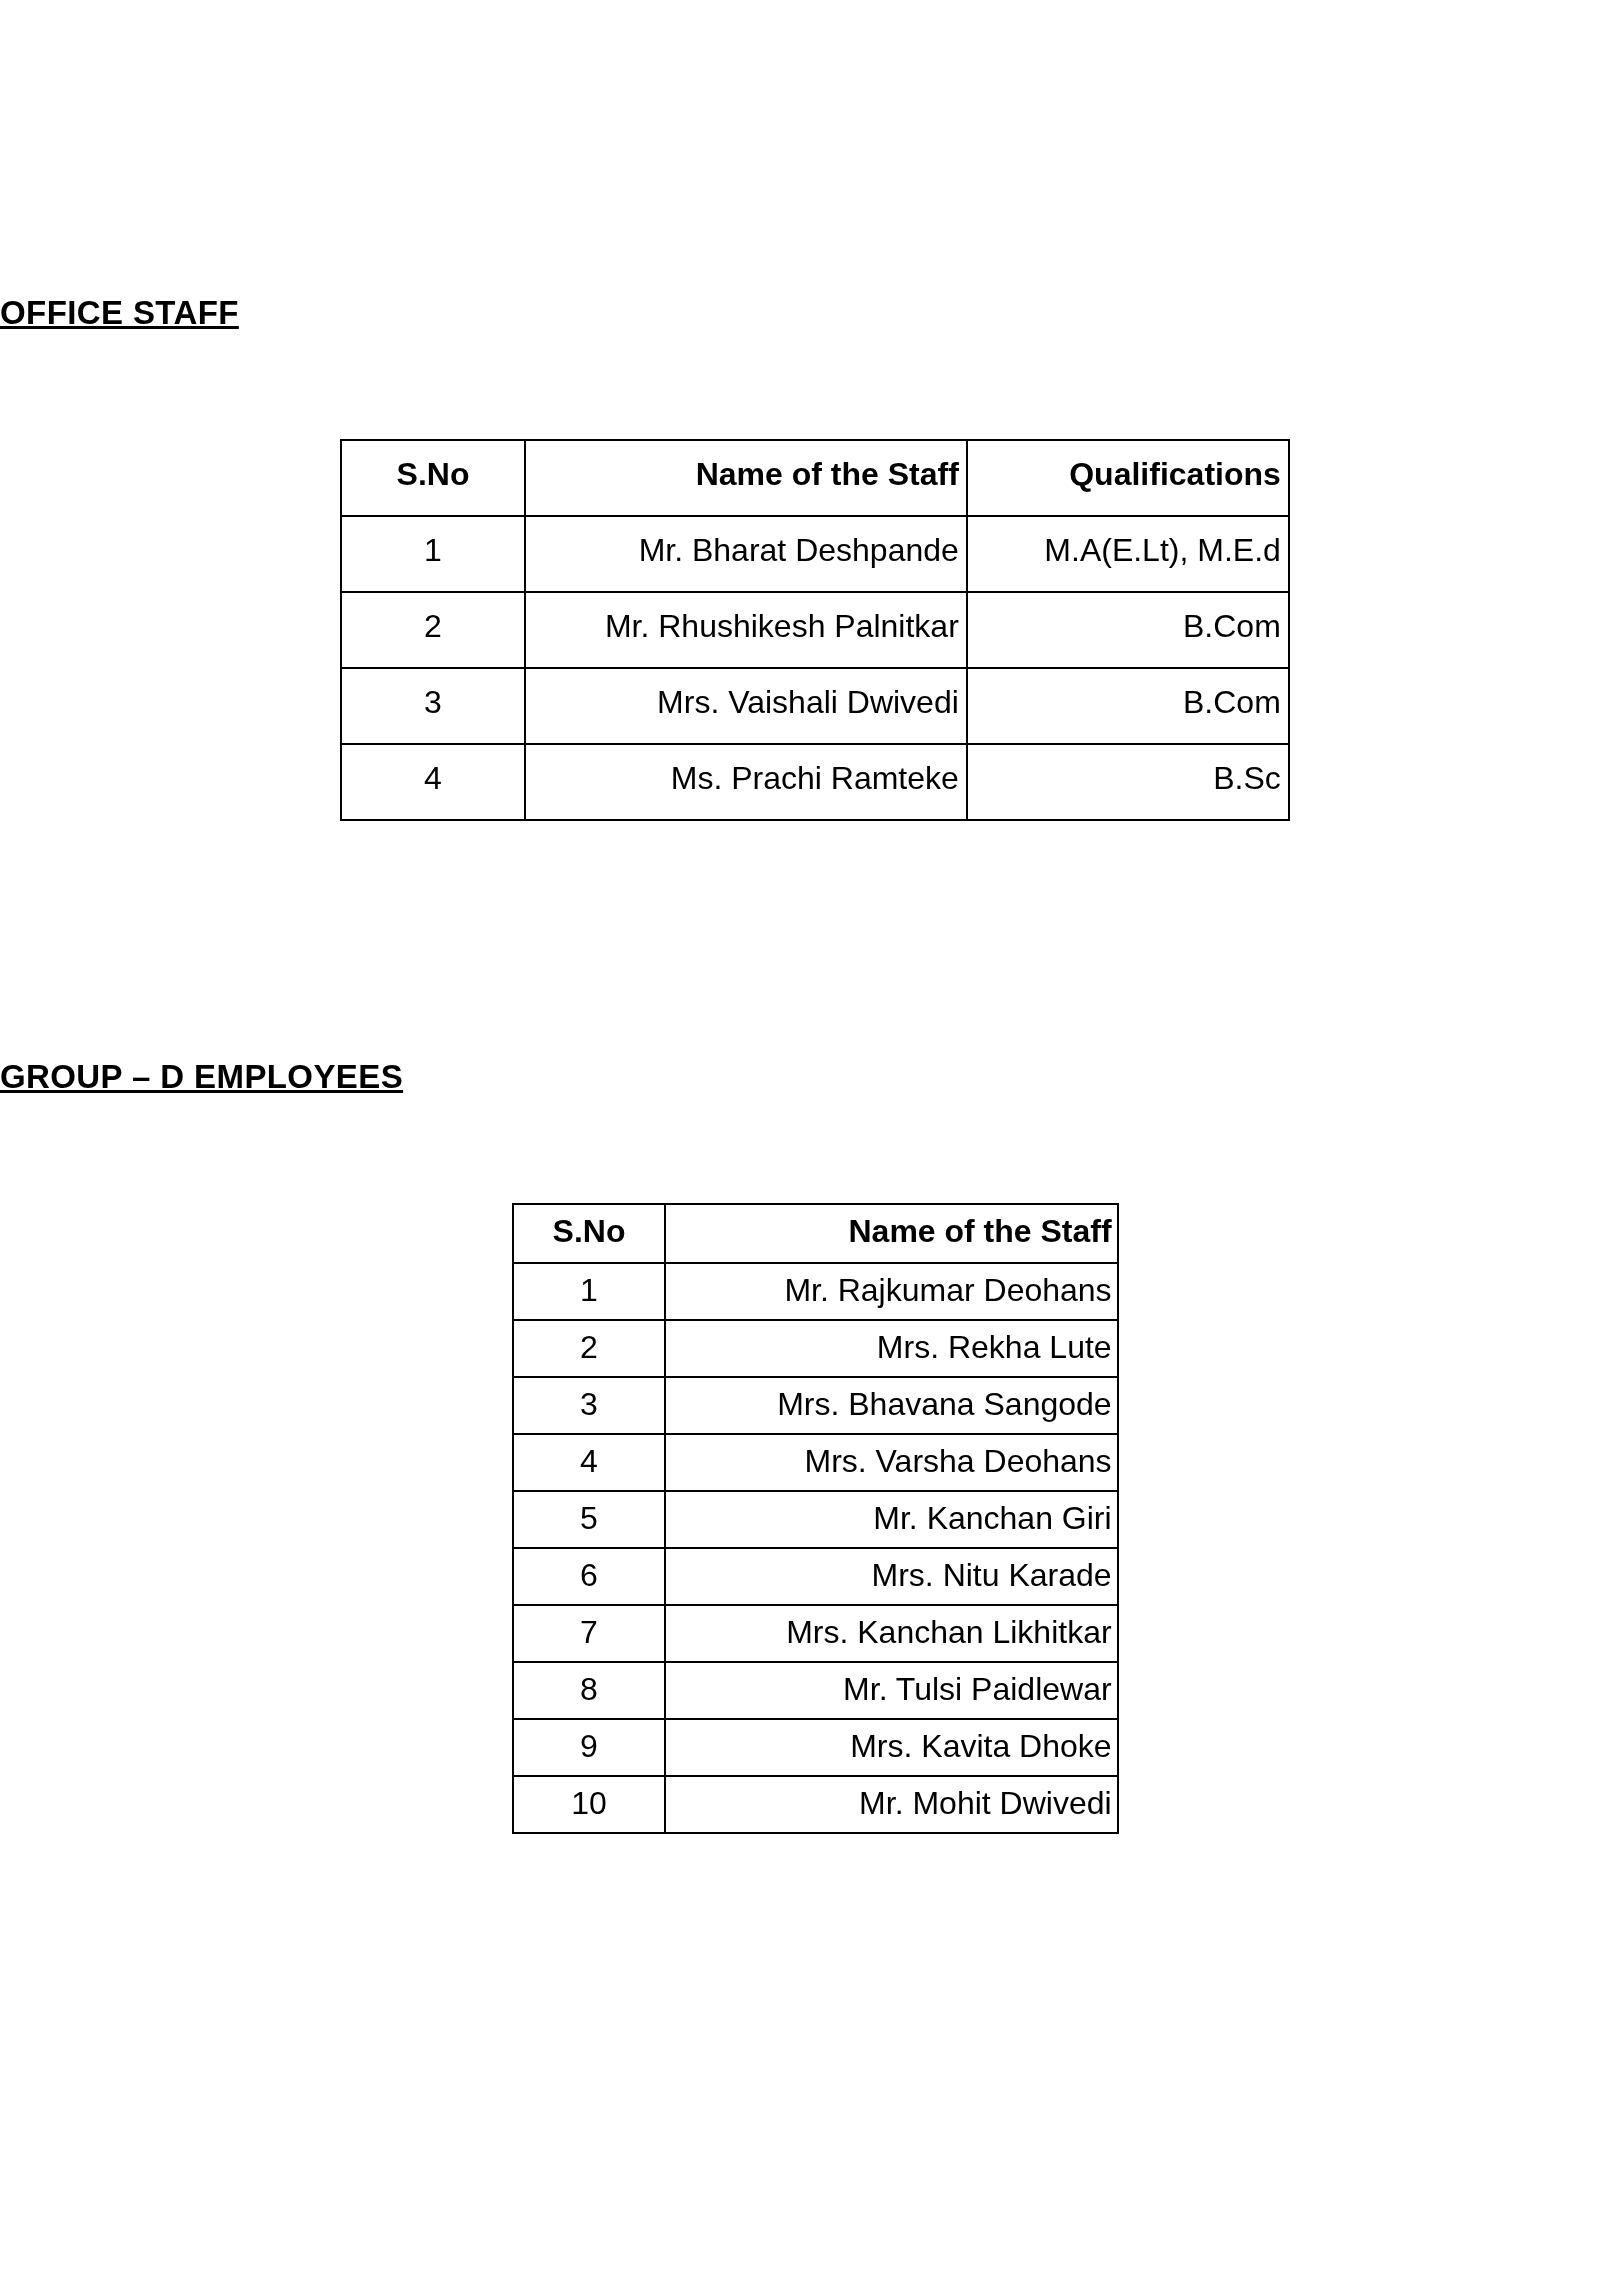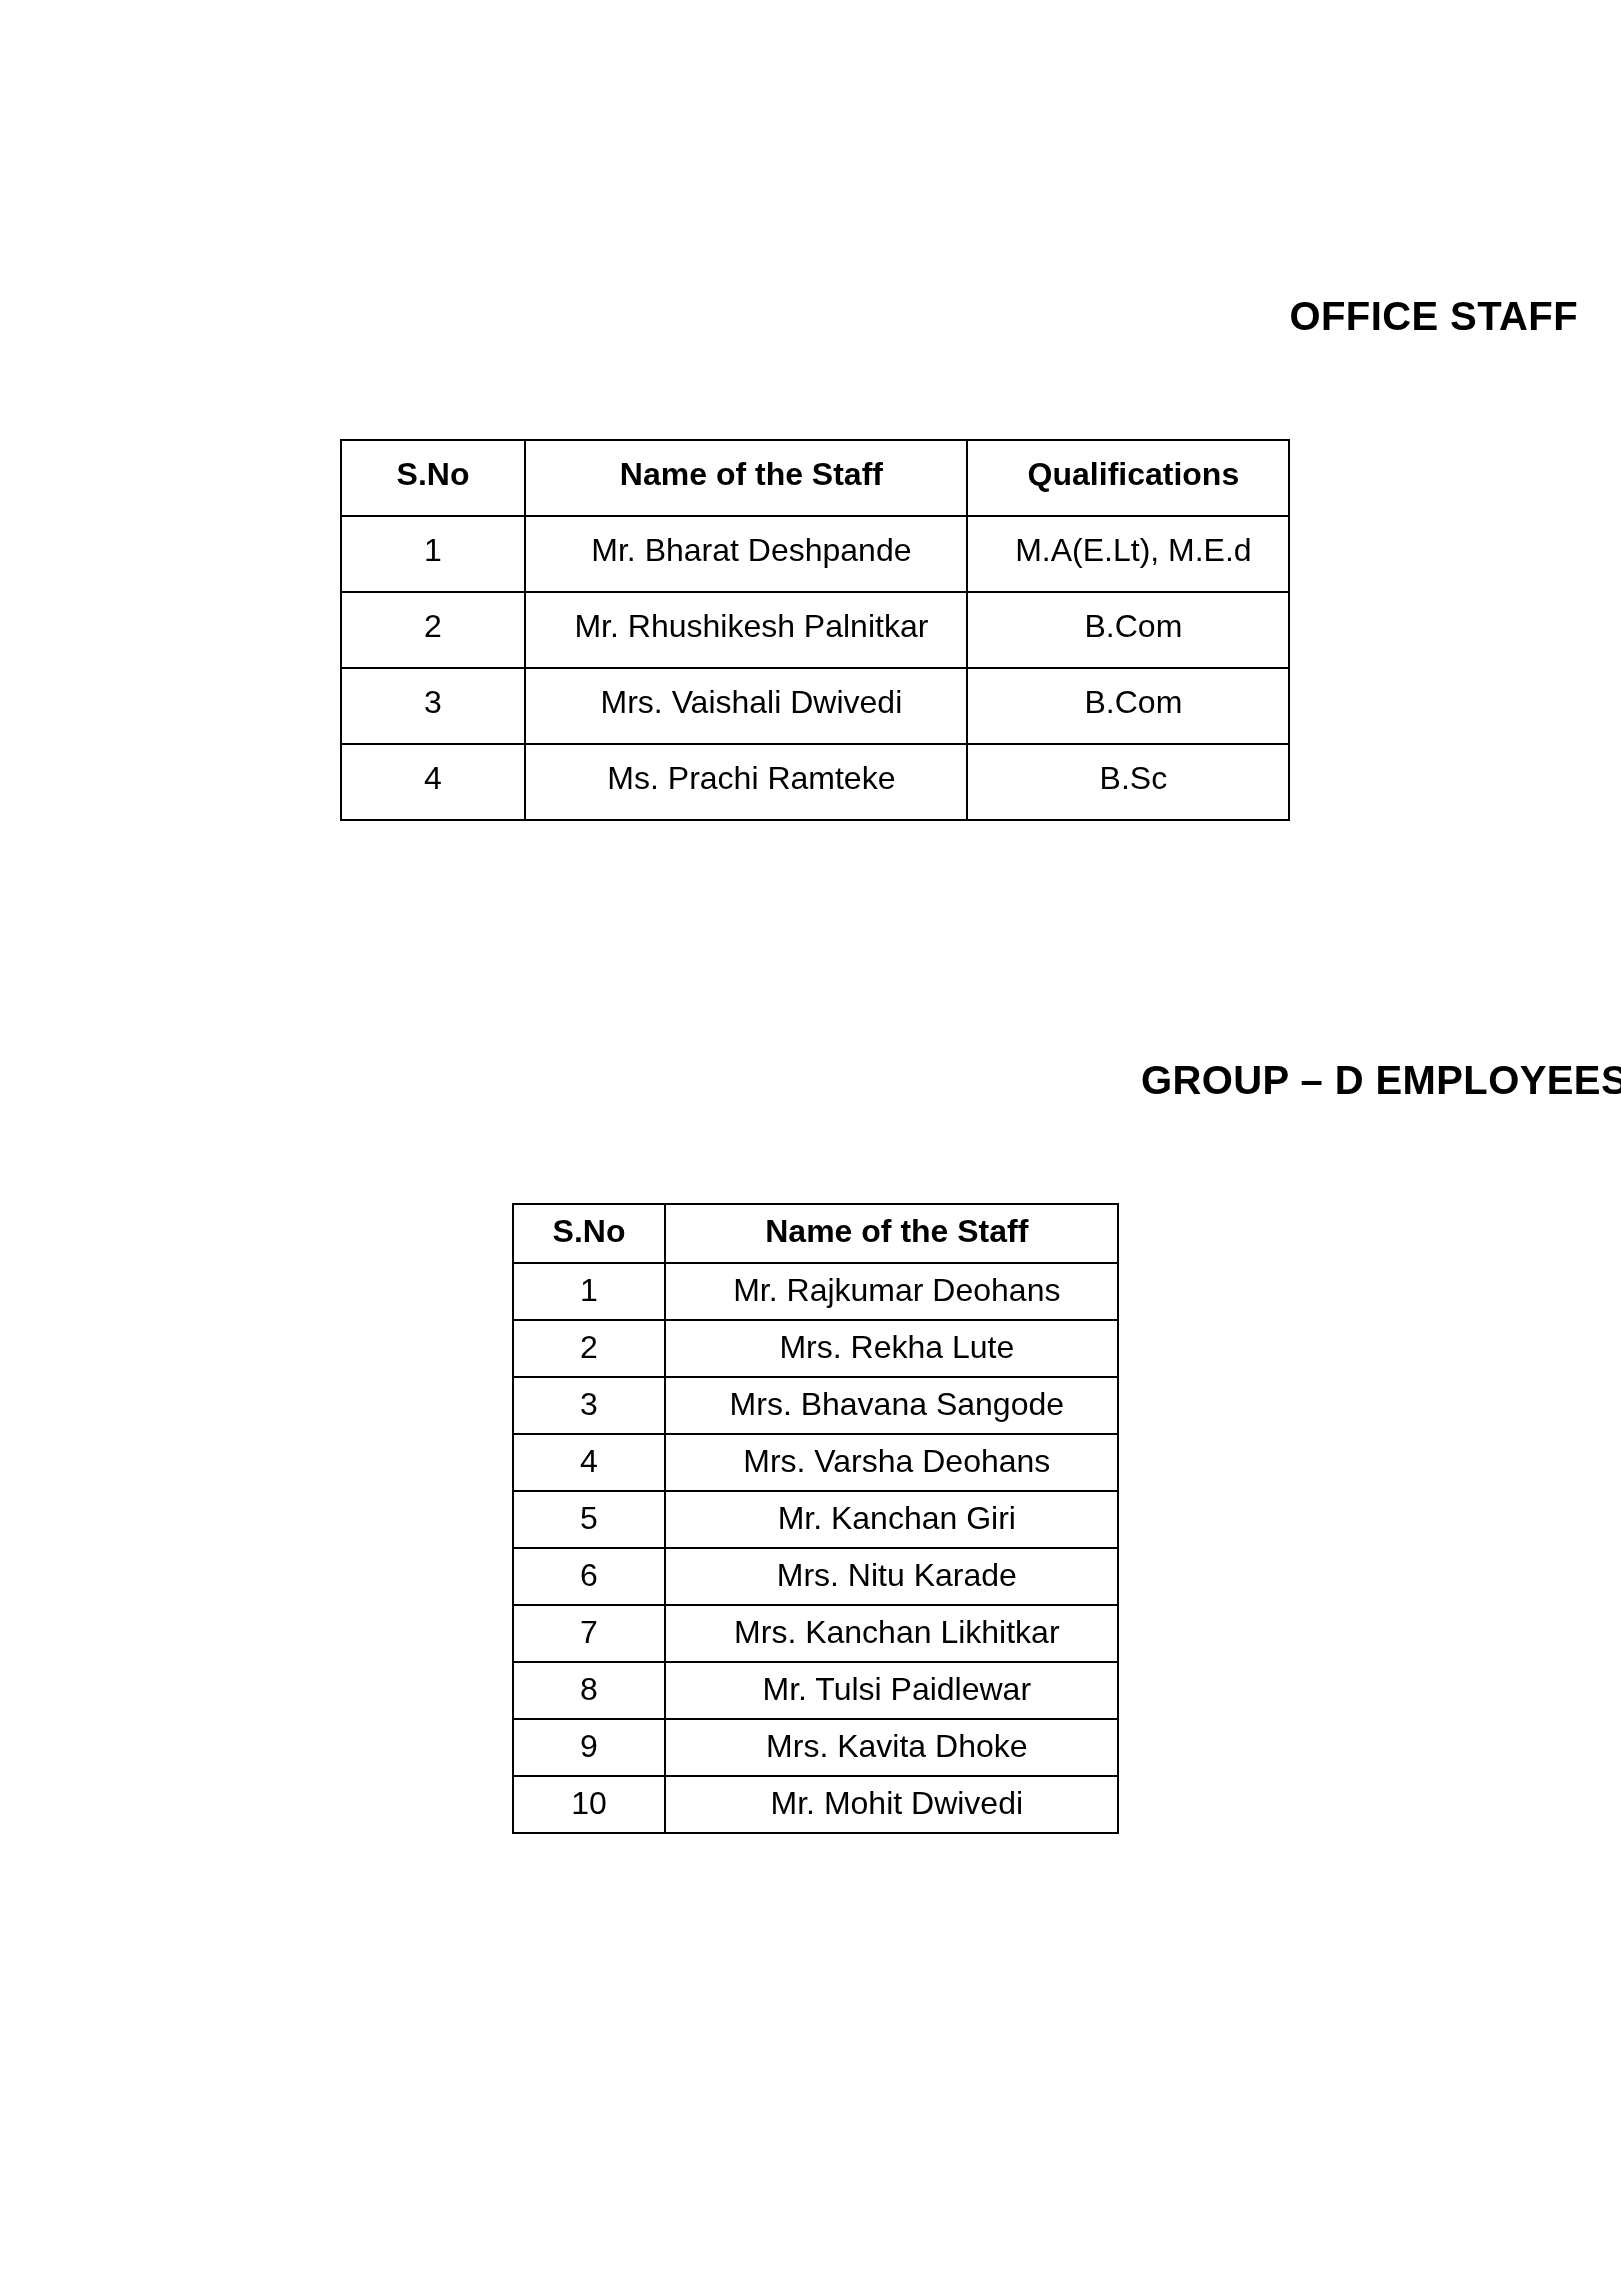--- a/index.html
+++ b/index.html
@@ -9,46 +9,47 @@
     overflow: hidden;
   }
   body {
     position: relative;
     font-family: "Liberation Sans", sans-serif;
     color: #000000;
   }
 
   .doc-title {
     position: absolute;
-    font-size: 40px;
+    font-size: 33px;
     font-weight: bold;
-    text-align: right;
+    text-align: left;
     letter-spacing: 0.4px;
     white-space: nowrap;
+    text-decoration: underline;
   }
   #title-office { top: 294px; left: 0; width: 1578px; }
   #title-group  { top: 1058px; left: 0; width: 1628px; }
 
   table {
     position: absolute;
     border-collapse: collapse;
     table-layout: fixed;
     font-size: 32px;
     line-height: 1.15;
   }
   th, td {
     border: 2.7px solid #000000;
     vertical-align: top;
     overflow: hidden;
     font-weight: normal;
   }
   th { font-weight: bold; }
 
   .cell-center { text-align: center; }
-  .cell-left   { text-align: center; }
+  .cell-left   { text-align: right; }
 
   
   #office-table { left: 340px; top: 439px; width: 948px; }
   #office-table tr { height: 76px; }
   #office-table th, #office-table td { padding-top: 15px; }
   #office-table .cell-left { padding-left: 18px; padding-right: 7.2px; }
 
   
   #group-table { left: 512px; top: 1203px; width: 605px; }
   #group-table tr.header-row { height: 59px; }

